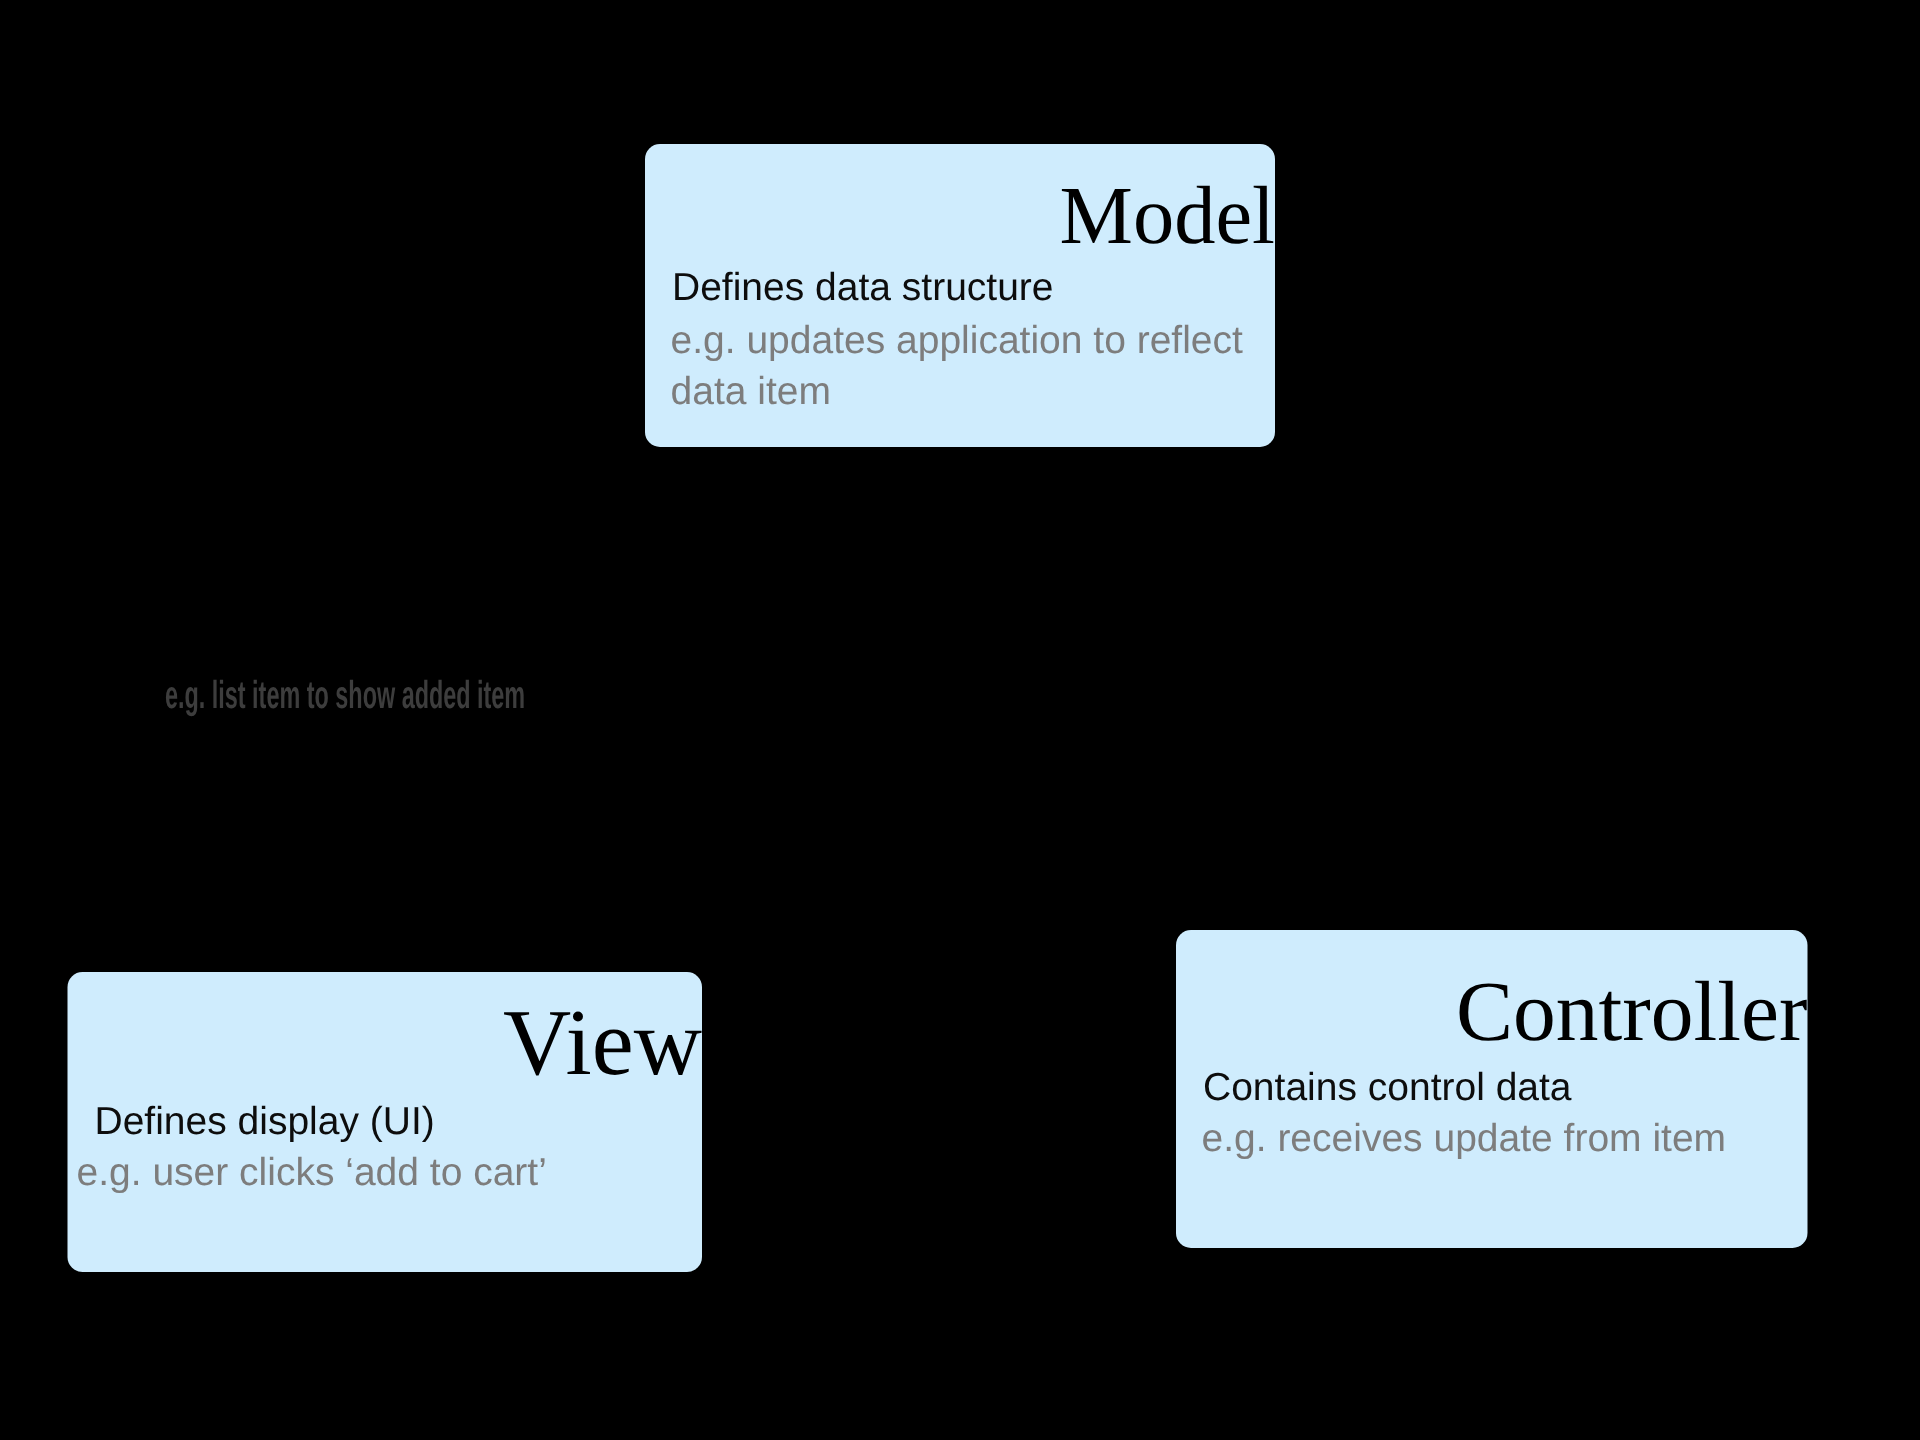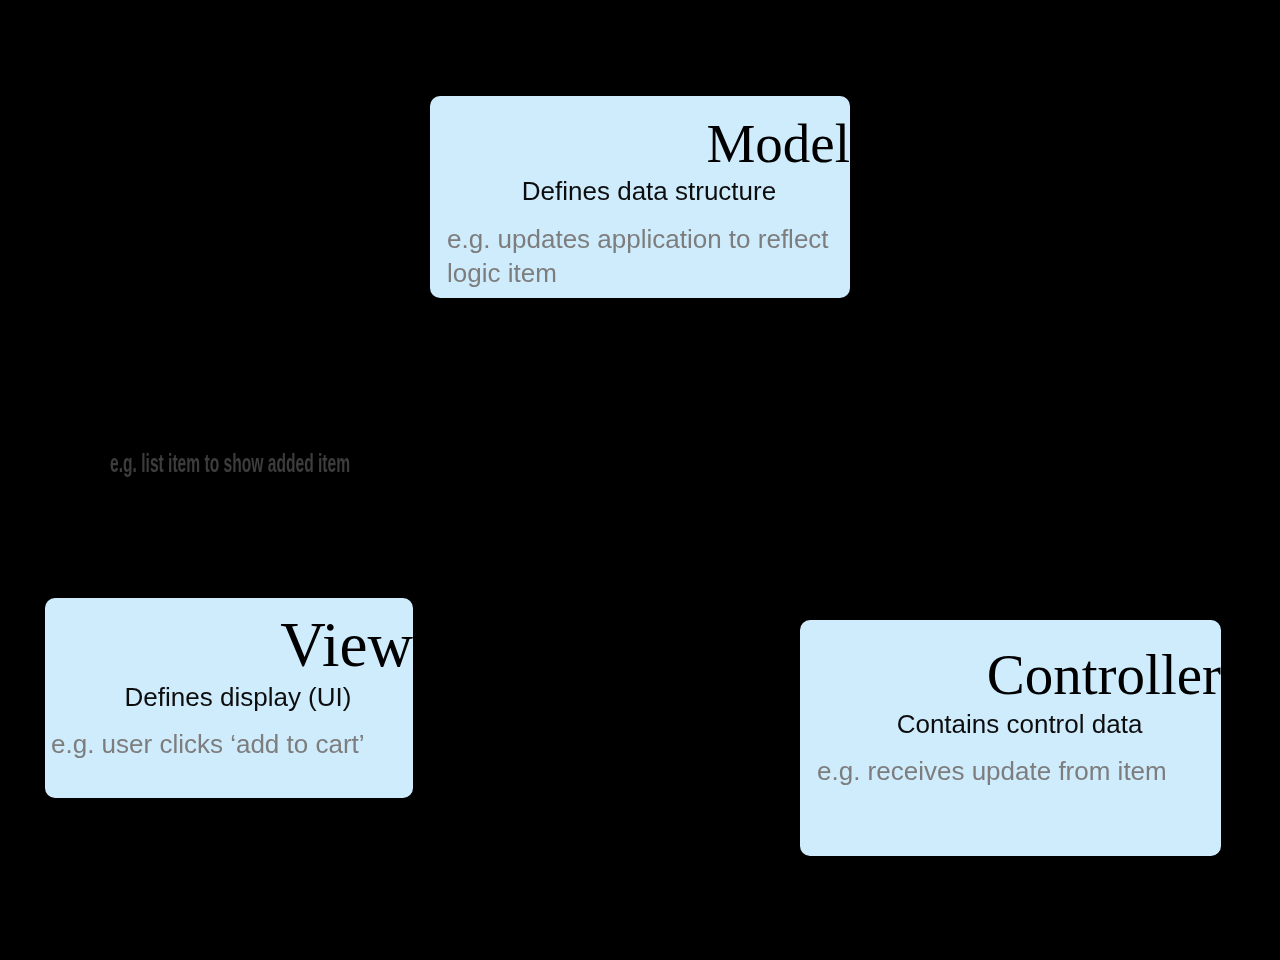--- a/index.html
+++ b/index.html
@@ -30,50 +30,49 @@
     position: absolute;
     background: var(--box-fill);
     border-radius: 10px;
     box-sizing: border-box;
   }
   .box-model {
     left: 430px; top: 96px;
     width: 420px; height: 202px;
   }
   .box-view {
-    left: 45px; top: 598px;
-    width: 368px; height: 200px;
+    left: 45px; top: 648px;
+    width: 423px; height: 200px;
   }
   .box-controller {
-    left: 800px; top: 620px;
-    width: 421px; height: 236px;
+    left: 784px; top: 620px;
+    width: 421px; height: 212px;
   }
   .title {
     font-family: "Liberation Serif", "DejaVu Serif", serif;
     font-weight: 400;
     text-align: right;
     color: var(--title-text);
     line-height: 1.08;
   }
   .box-model .title      { font-size: 55px; margin-top: 18px; }
   .box-view .title       { font-size: 63px; margin-top: 13px; }
   .box-controller .title { font-size: 57px; margin-top: 24px; }
   .subtitle {
     font-size: 26px;
-    text-align: center;
     color: var(--subtitle-text);
     margin-top: 3px;
     line-height: 1.2;
     padding-left: 18px;
   }
   .note {
     font-size: 26px;
     color: var(--note-text);
     line-height: 1.32;
-    margin-top: 14px;
+    margin-top: 1px;
   }
   .note.align-left {
     text-align: left;
     padding: 0 17px;
   }
   .note.align-center {
     padding: 0 6px;
   }
   .floating-note {
     position: absolute;
@@ -90,21 +89,21 @@
 </head>
 <body>
 
 <div class="diagram">
 
   <div class="box box-model">
     <div class="title">Model</div>
     <div class="subtitle">Defines data structure</div>
     <div class="note align-left">
       <div>e.g. updates application to reflect</div>
-      <div>logic item</div>
+      <div>data item</div>
     </div>
   </div>
 
   <div class="box box-view">
     <div class="title">View</div>
     <div class="subtitle">Defines display (UI)</div>
     <div class="note align-center">
       <div>e.g. user clicks ‘add to cart’</div>
     </div>
   </div>

